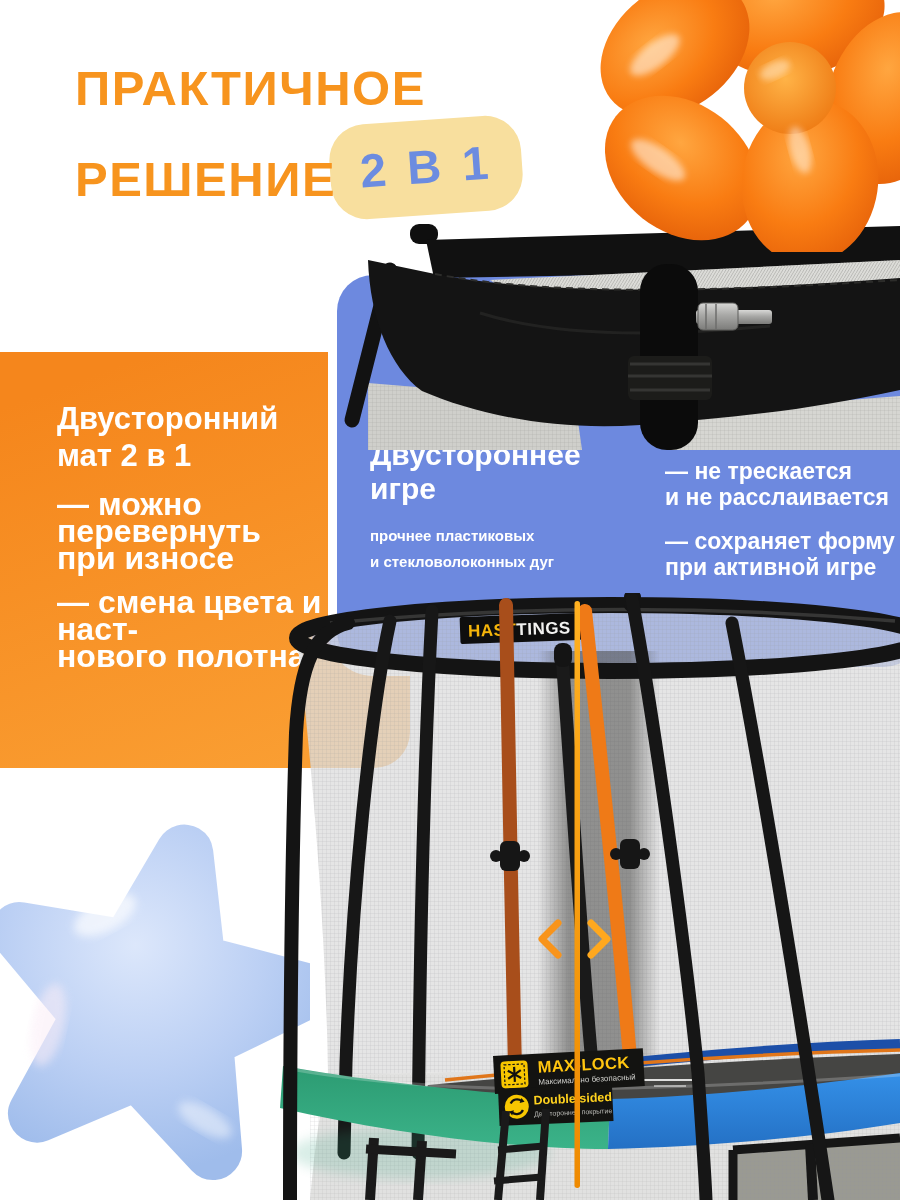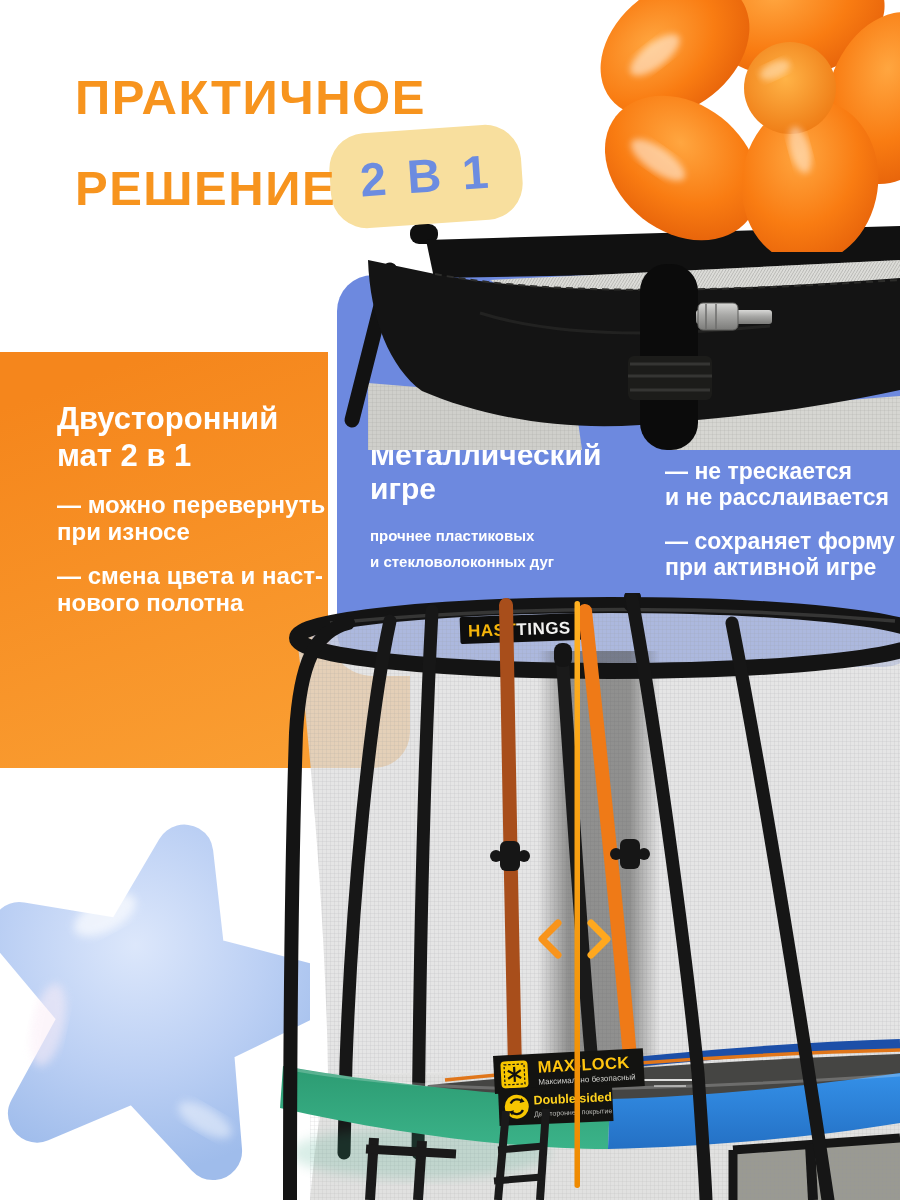--- a/index.html
+++ b/index.html
@@ -1,41 +1,41 @@
 <!DOCTYPE html>
 <html><head>
 <meta charset="utf-8">
 <style>
   html,body{margin:0;padding:0;}
   .canvas{
     position:relative; width:900px; height:1200px; background:#ffffff;
     overflow:hidden; font-family:"Liberation Sans","DejaVu Sans",sans-serif;
   }
   
-  .headline{position:absolute; left:75px; top:61px; z-index:6;}
+  .headline{position:absolute; left:75px; top:52px; z-index:6;}
   .headline .h-line{font-weight:700; font-size:49px; letter-spacing:1.5px;
     color:#F7941E; line-height:72px; white-space:nowrap;}
   .h-line2{display:flex; align-items:flex-end;}
   .h-line2 .h-text{position:relative; z-index:2;}
   .badge-pill{
     position:relative; z-index:1; margin-left:-6px; margin-top:-4px;
     background:#F8DF9E; border-radius:36px; transform:rotate(-4deg);
     padding:10px 30px 12px 30px;
   }
   .badge-pill span{color:#6C8CE0; font-weight:700; font-size:47px; letter-spacing:4px;}
   
   .orange-card{
     position:absolute; left:0; top:352px; width:410px; height:416px;
     background:linear-gradient(160deg,#F5861C 10%,#FA9F33 95%);
     border-radius:0 36px 36px 0; z-index:1; color:#fff;
     padding:48px 0 0 57px; box-sizing:border-box;
   }
   .orange-card .card-h{font-size:31px; font-weight:700; line-height:37px;}
   .orange-card .card-sub{margin-top:10px; font-size:24px; font-weight:700; line-height:27px;}
-  .orange-card .card-bullet{margin-top:17px; font-size:24px; font-weight:700; line-height:27px;}
+  .orange-card .card-bullet{margin-top:17px; font-size:32px; font-weight:700; line-height:27px;}
   
   .blue-card{
     position:absolute; left:337px; top:275px; width:583px; height:392px;
     background:#6D89DF; border-radius:36px; box-shadow:0 0 0 9px #ffffff;
     z-index:2; color:#fff;
   }
   .blue-col-left{position:absolute; left:33px; top:163px; width:300px;}
   .blue-col-left .card-h{font-size:30px; font-weight:700; line-height:34px;}
   .blue-col-left .card-sub{margin-top:17px; font-size:15px; font-weight:700; line-height:26px;}
   .blue-col-right{position:absolute; left:328px; top:183px; width:240px;}
@@ -74,21 +74,21 @@
     </div>
     <div class="card-bullet">
       <div>— смена цвета и наст-</div>
       <div>нового полотна</div>
     </div>
   </div>
 
   <div class="blue-card">
     <div class="blue-col-left">
       <div class="card-h">
-        <div>Металлический</div>
+        <div>Двустороннее</div>
         <div>игре</div>
       </div>
       <div class="card-sub">
         <div>прочнее пластиковых</div>
         <div>и стекловолоконных дуг</div>
       </div>
     </div>
     <div class="blue-col-right">
       <div class="card-bullet">
         <div>— не трескается</div>

